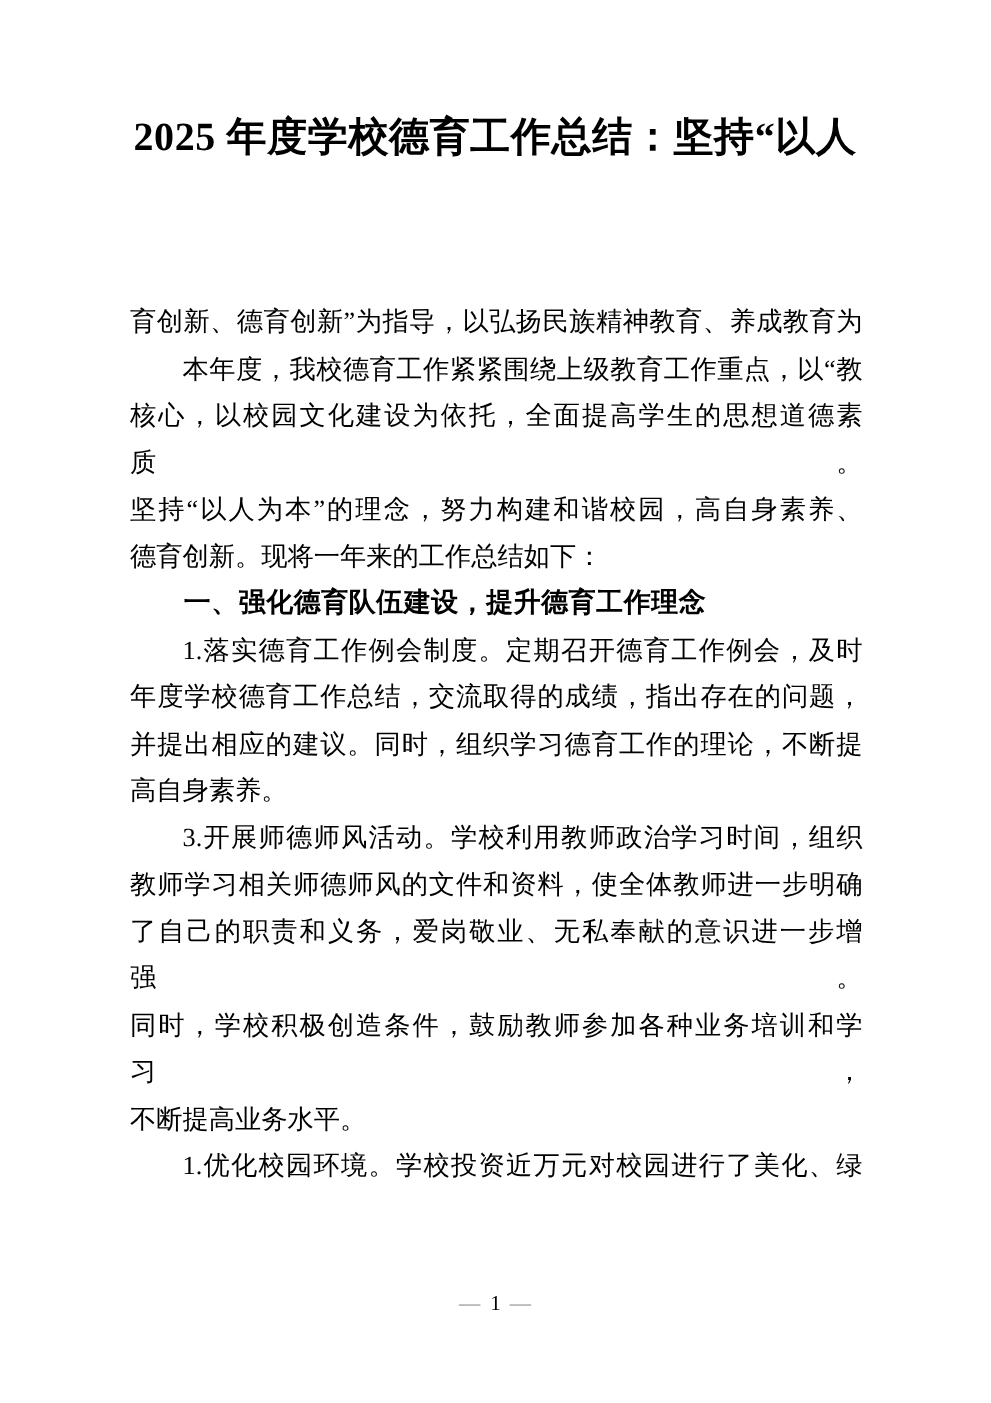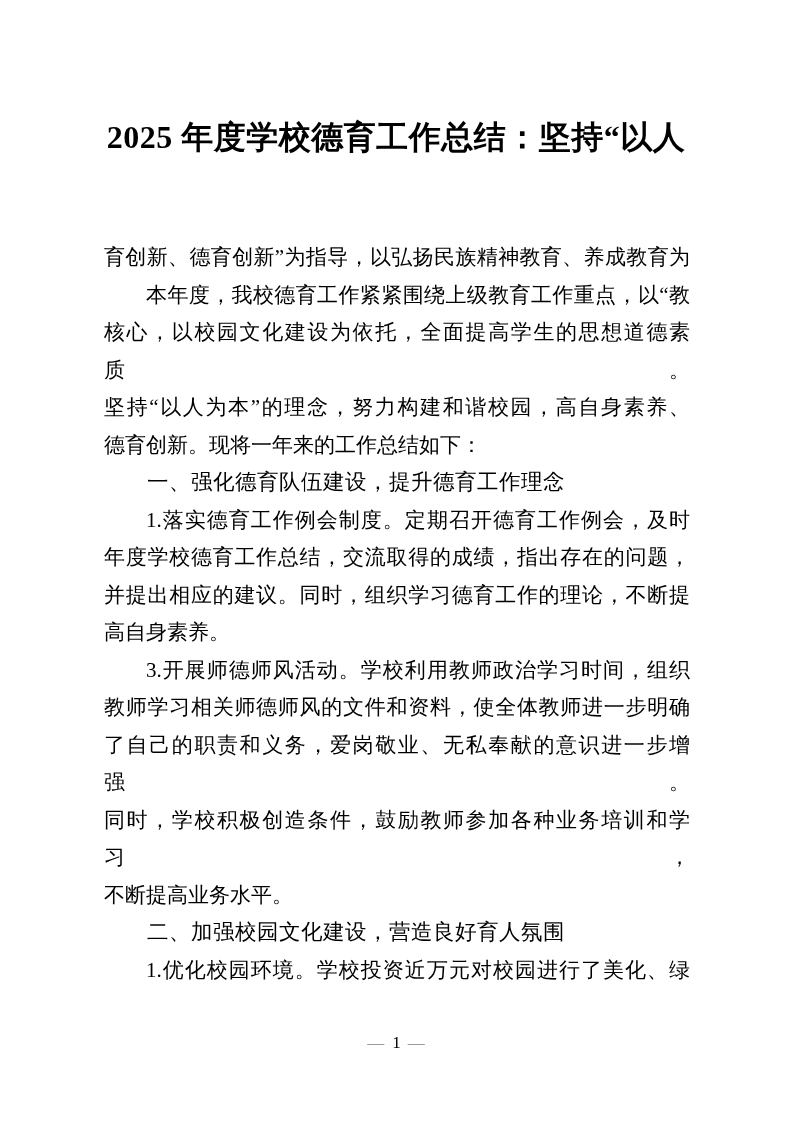--- a/index.html
+++ b/index.html
@@ -11,21 +11,21 @@
     position: relative;
     width: 793px;
     height: 1122px;
     background: #ffffff;
     overflow: hidden;
     color: #000000;
     font-family: "Liberation Serif", serif;
   }
   .doc-title {
     position: absolute;
-    top: 114px;
+    top: 86px;
     left: 96px;
     width: 600px;
     margin: 0;
     font-size: 32px;
     line-height: 46px;
     font-weight: 700;
     text-align: center;
     letter-spacing: 0.5px;
     font-family: "Liberation Serif", serif;
   }
@@ -41,21 +41,21 @@
   }
   .para { margin: 0; }
   .line {
     text-align: justify;
     white-space: normal;
   }
   .line.j { text-align-last: justify; }
   .line.indent { text-indent: 2em; }
   .heading {
     font-family: "Liberation Sans", sans-serif;
-    font-weight: 400;
+    font-weight: 700;
     font-size: 21.5px;
     text-indent: 2em;
     letter-spacing: 0.5px;
   }
   .page-footer {
     position: absolute;
     top: 1031px;
     left: 0;
     width: 100%;
     text-align: center;
@@ -95,21 +95,20 @@
         <div class="line j">并提出相应的建议。同时，组织学习德育工作的理论，不断提</div>
         <div class="line">高自身素养。</div>
       </div>
       <div class="para">
         <div class="line indent j">3.开展师德师风活动。学校利用教师政治学习时间，组织</div>
         <div class="line j">教师学习相关师德师风的文件和资料，使全体教师进一步明确</div>
         <div class="line j">了自己的职责和义务，爱岗敬业、无私奉献的意识进一步增强。</div>
         <div class="line j">同时，学校积极创造条件，鼓励教师参加各种业务培训和学习，</div>
         <div class="line">不断提高业务水平。</div>
       </div>
-      <div class="heading">二、加强校园文化建设，营造良好育人氛围</div>
       <div class="para">
         <div class="line indent j">1.优化校园环境。学校投资近万元对校园进行了美化、绿</div>
       </div>
     </div>
 
   <div class="page-footer">
     <span class="footer-dash">—</span><span class="page-number">1</span><span class="footer-dash">—</span>
   </div>
 
 </div>

